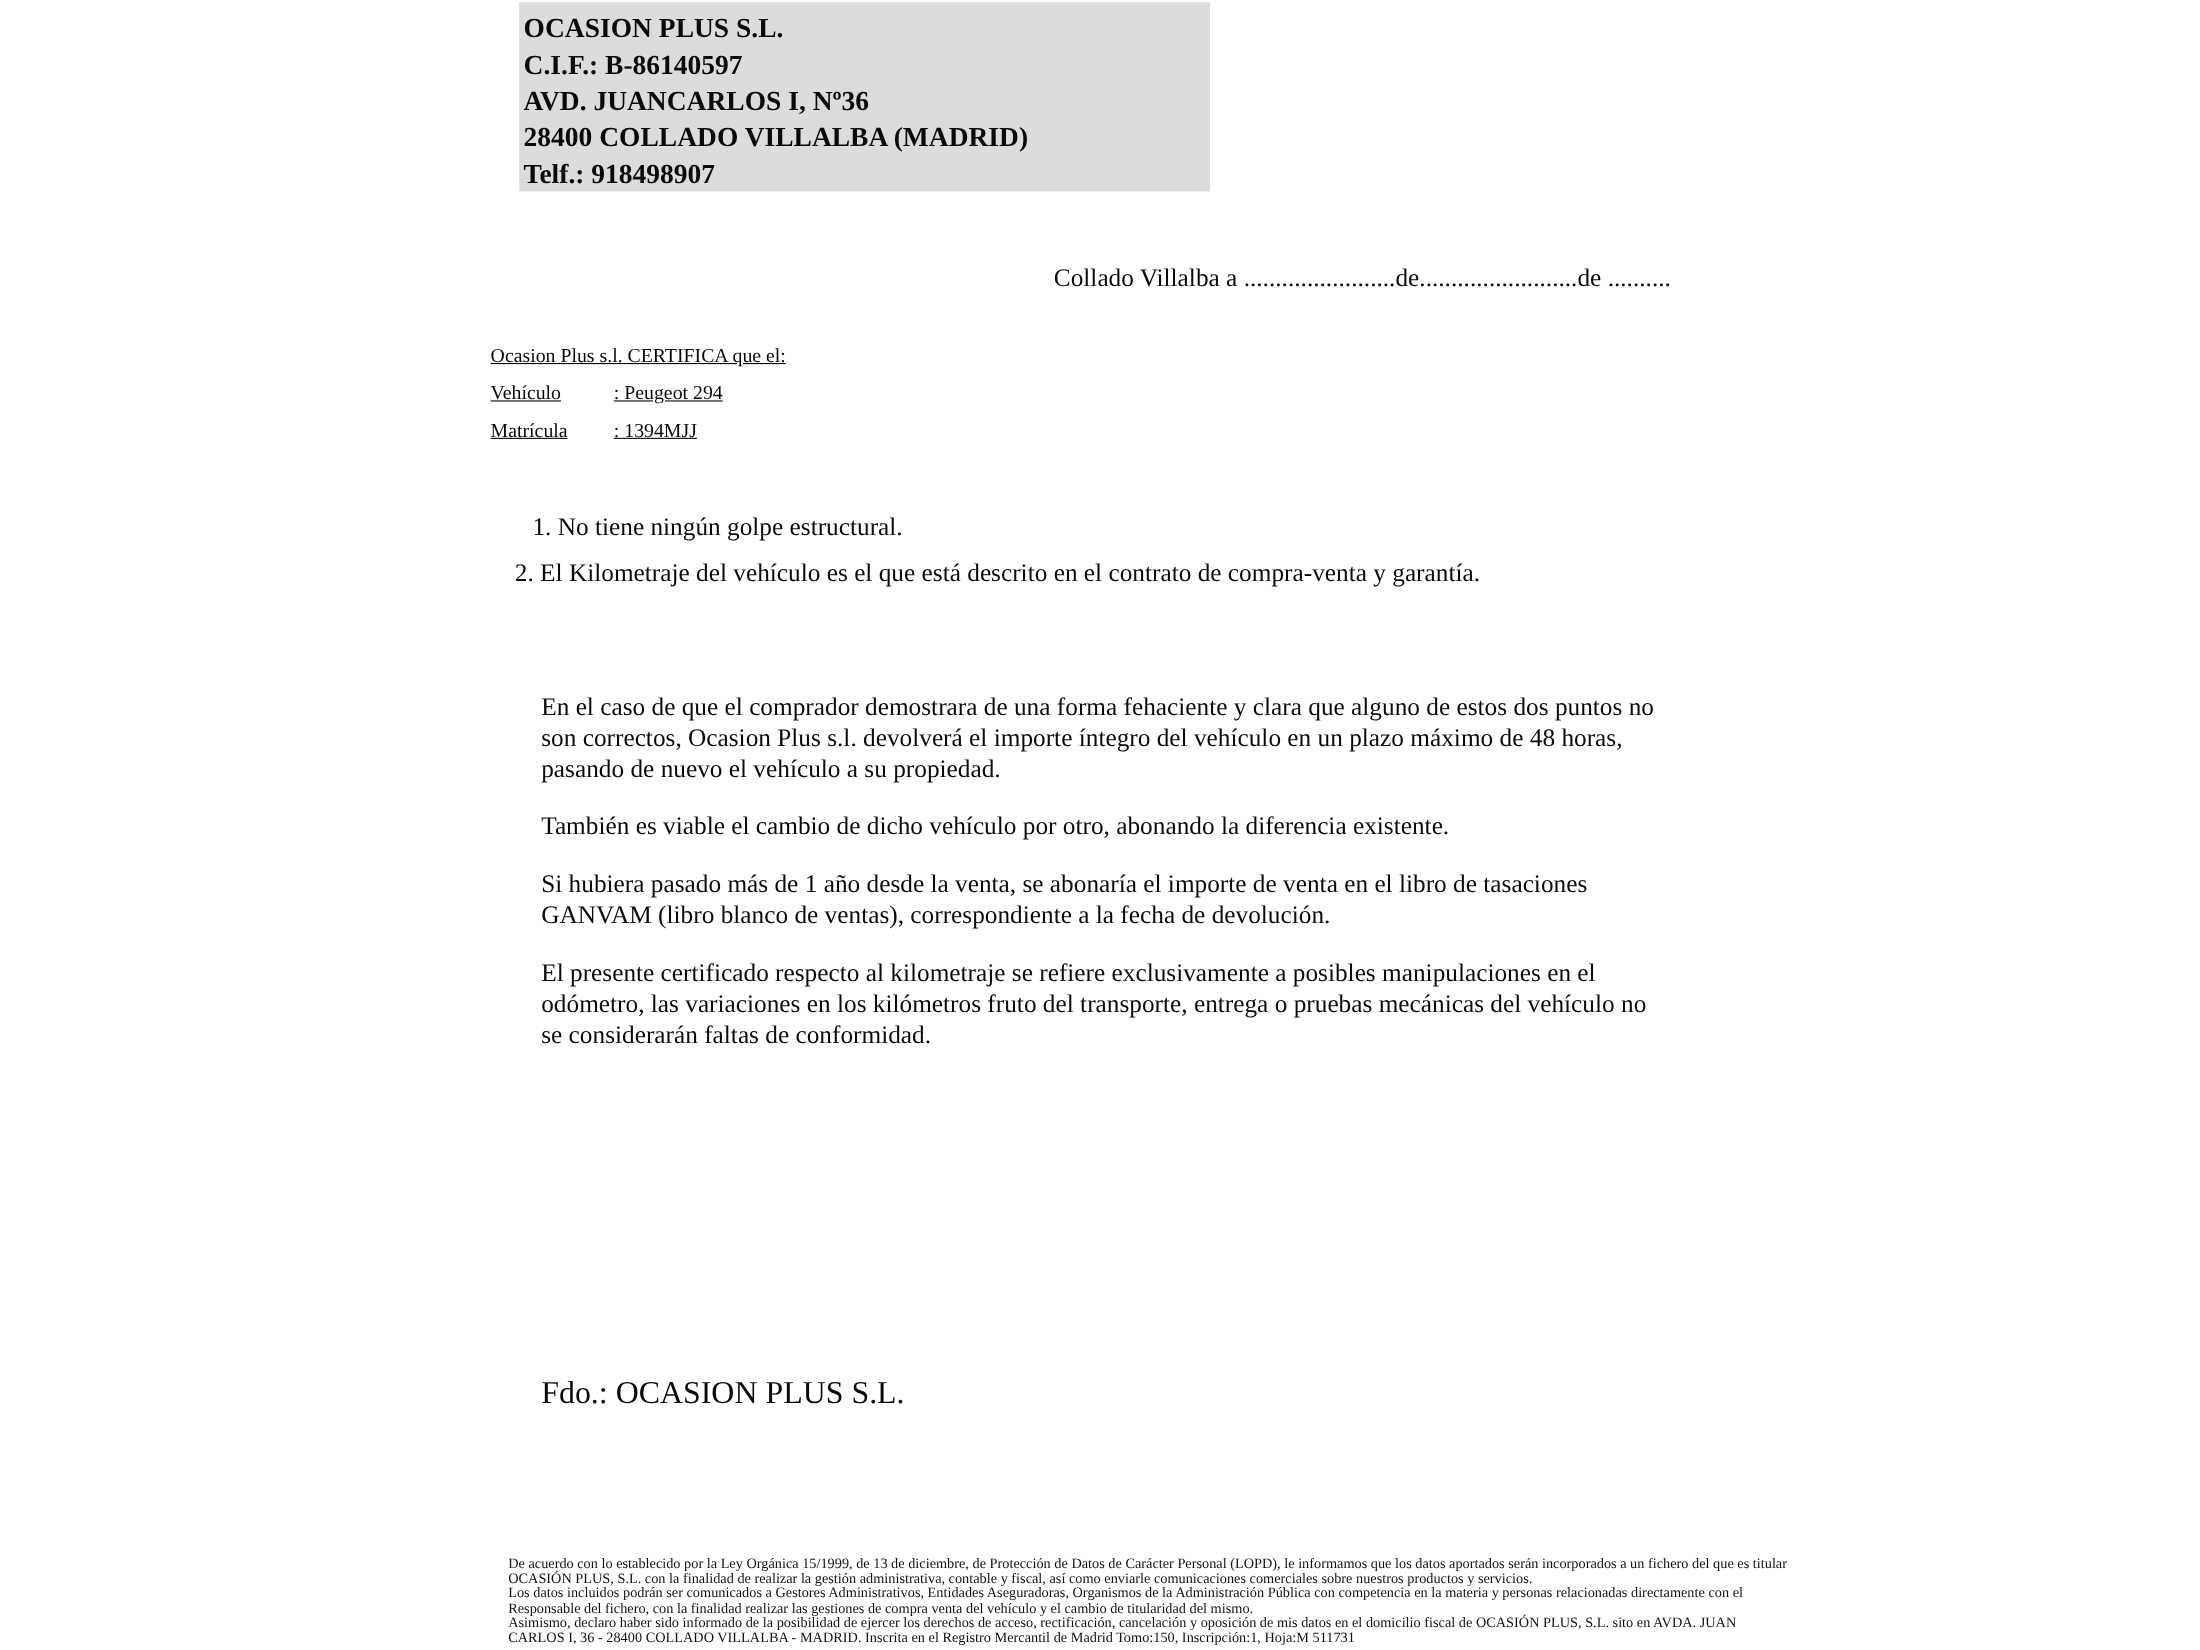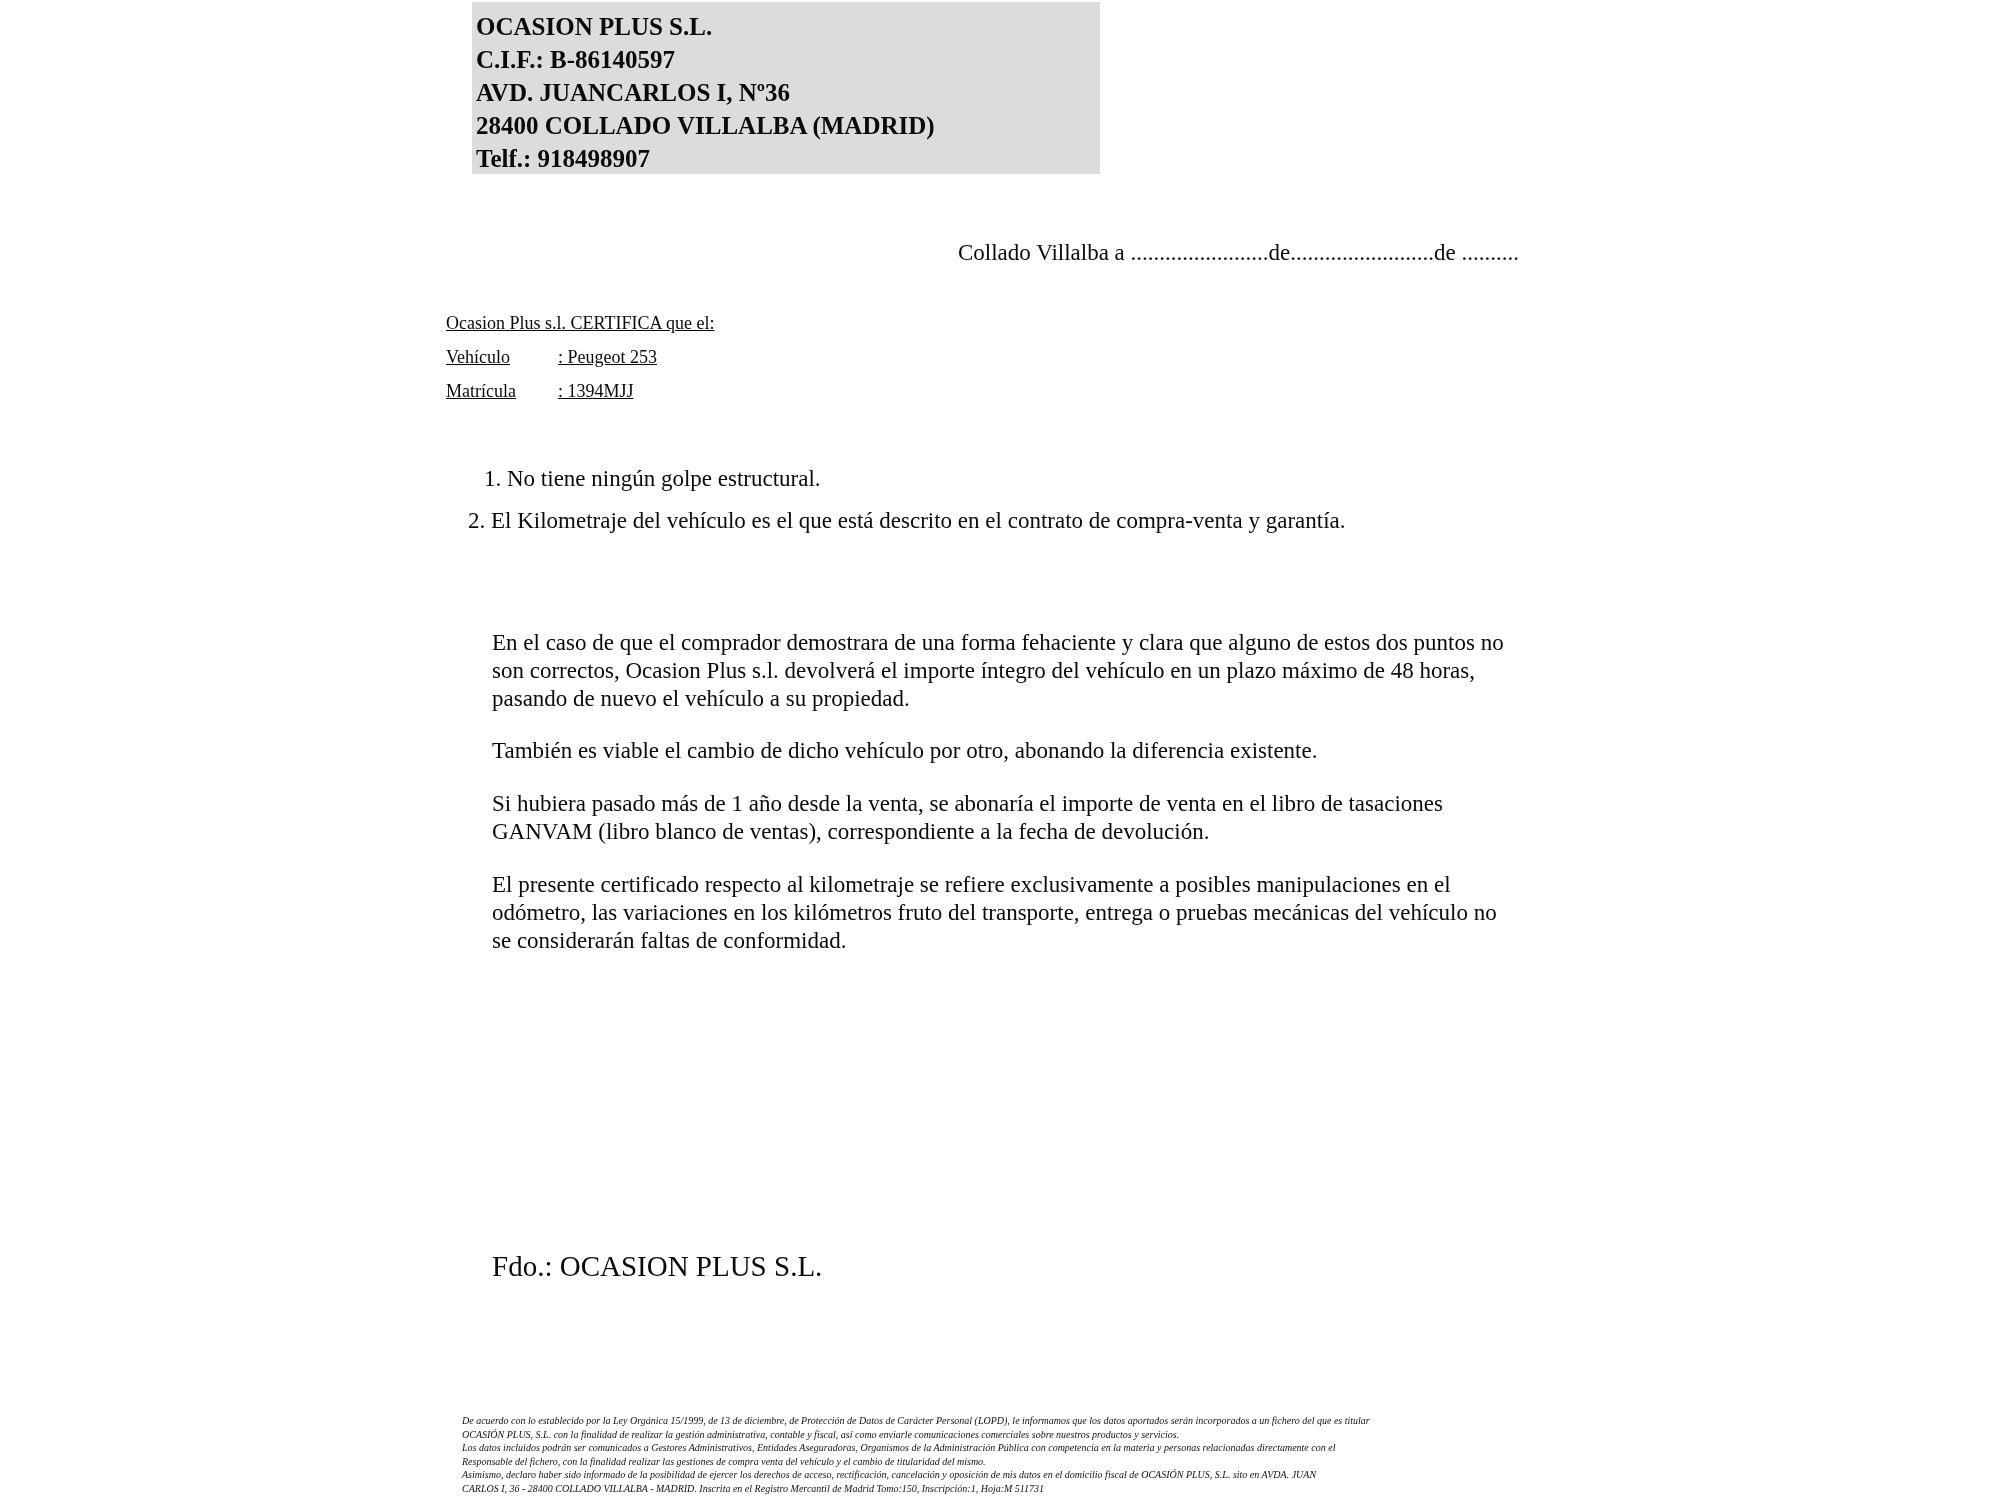--- a/index.html
+++ b/index.html
@@ -68,24 +68,23 @@
   .signature {
     position: absolute;
     left: 492px; top: 1223px;
     font-size: 29px;
     white-space: nowrap;
     margin-top: 27px;
   }
   .legal {
     position: absolute;
     left: 462px; top: 1414px;
-    font-size: 10px;
+    font-size: 13px;
     line-height: 13.5px;
     color: #111111;
-    font-style: italic;
   }
   .legal div { white-space: nowrap; }
 </style>
 </head>
 <body>
 
 <div class="page">
 
   <div class="header-box">
     <div class="hline">OCASION PLUS S.L.</div>
@@ -93,21 +92,21 @@
     <div class="hline">AVD. JUANCARLOS I, Nº36</div>
     <div class="hline">28400 COLLADO VILLALBA (MADRID)</div>
     <div class="hline">Telf.: 918498907</div>
   </div>
 
   <div class="date-line">Collado Villalba a ........................de.........................de ..........</div>
 
   <div class="cert-block">
     <div>Ocasion Plus s.l. CERTIFICA que el:</div>
     <div>
-      <span class="kv-label">Vehículo</span><span class="kv-value">: Peugeot 253</span>
+      <span class="kv-label">Vehículo</span><span class="kv-value">: Peugeot 294</span>
     </div>
     <div>
       <span class="kv-label">Matrícula</span><span class="kv-value">: 1394MJJ</span>
     </div>
   </div>
 
   <div class="clause clause-1">1. No tiene ningún golpe estructural.</div>
   <div class="clause clause-2">2. El Kilometraje del vehículo es el que está descrito en el contrato de compra-venta y garantía.</div>
 
   <div class="para para-1">

